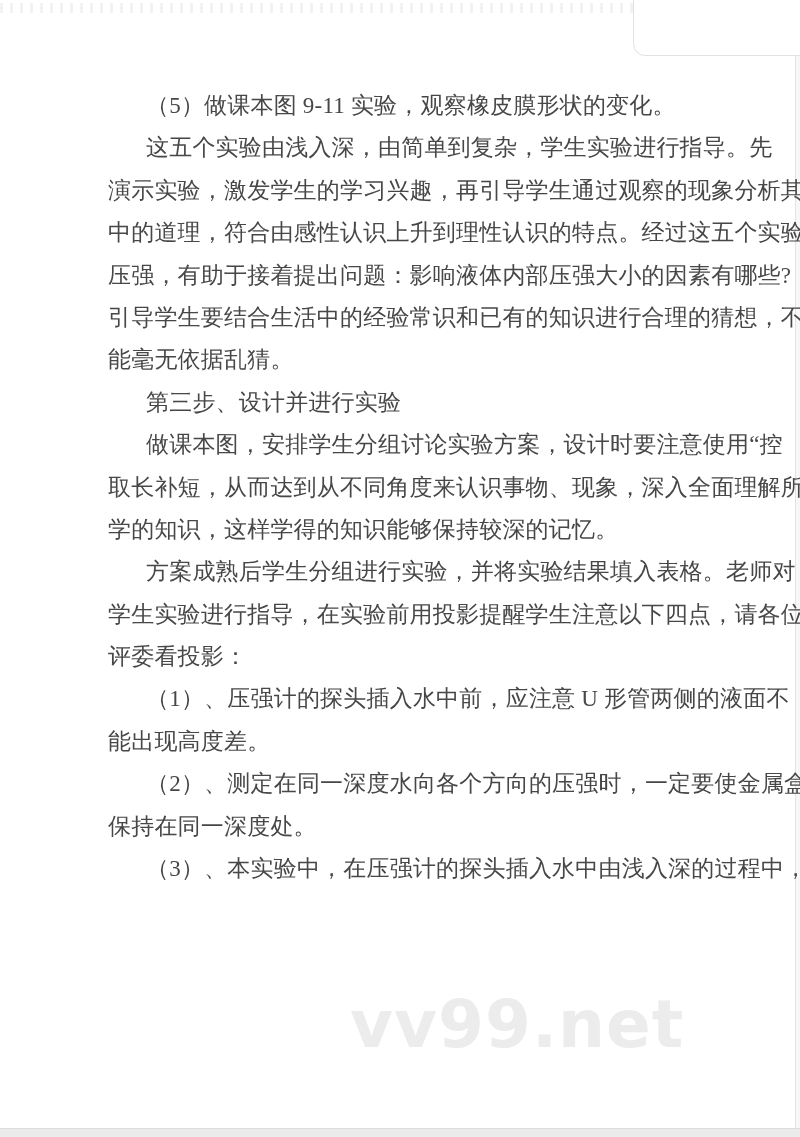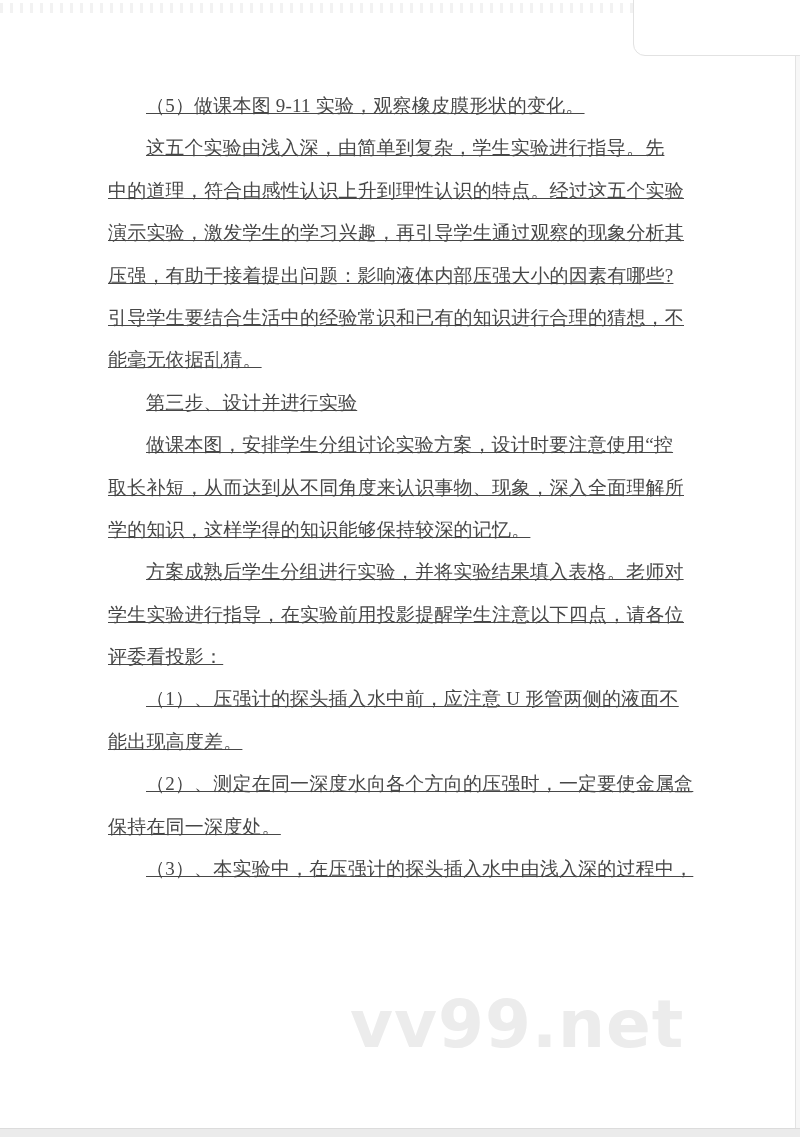--- a/index.html
+++ b/index.html
@@ -52,45 +52,44 @@
     font-size: 66px;
     color: #ececec;
     letter-spacing: 1px;
     z-index: 2;
     user-select: none;
   }
   .text-body {
     position: absolute; left: 108px; top: 85px;
     width: 600px;
     color: #474747;
-    font-size: 19px;
+    font-size: 23px;
     line-height: 42.4px;
     z-index: 4;
-    text-decoration: underline;
   }
   .text-line {
     height: 42.4px;
     white-space: nowrap;
     letter-spacing: 0.2px;
   }
   .text-line.indent { padding-left: 38px; }
 </style>
 </head>
 <body>
 
 <div class="page"></div>
 <div class="edge-gutter"></div>
 <div class="dash-strip"></div>
 <div class="floating-card"></div>
 
 <div class="text-body" id="text-body">
     <div class="text-line indent">（5）做课本图 9-11 实验，观察橡皮膜形状的变化。</div>
     <div class="text-line indent">这五个实验由浅入深，由简单到复杂，学生实验进行指导。先</div>
+    <div class="text-line">演示实验，激发学生的学习兴趣，再引导学生通过观察的现象分析其</div>
     <div class="text-line">中的道理，符合由感性认识上升到理性认识的特点。经过这五个实验</div>
-    <div class="text-line">演示实验，激发学生的学习兴趣，再引导学生通过观察的现象分析其</div>
     <div class="text-line">压强，有助于接着提出问题：影响液体内部压强大小的因素有哪些?</div>
     <div class="text-line">引导学生要结合生活中的经验常识和已有的知识进行合理的猜想，不</div>
     <div class="text-line">能毫无依据乱猜。</div>
     <div class="text-line indent">第三步、设计并进行实验</div>
     <div class="text-line indent">做课本图，安排学生分组讨论实验方案，设计时要注意使用“控</div>
     <div class="text-line">取长补短，从而达到从不同角度来认识事物、现象，深入全面理解所</div>
     <div class="text-line">学的知识，这样学得的知识能够保持较深的记忆。</div>
     <div class="text-line indent">方案成熟后学生分组进行实验，并将实验结果填入表格。老师对</div>
     <div class="text-line">学生实验进行指导，在实验前用投影提醒学生注意以下四点，请各位</div>
     <div class="text-line">评委看投影：</div>

